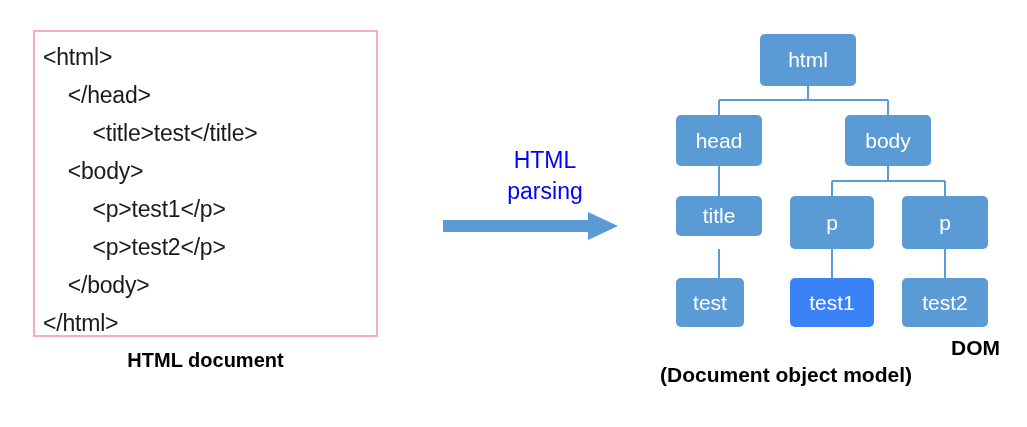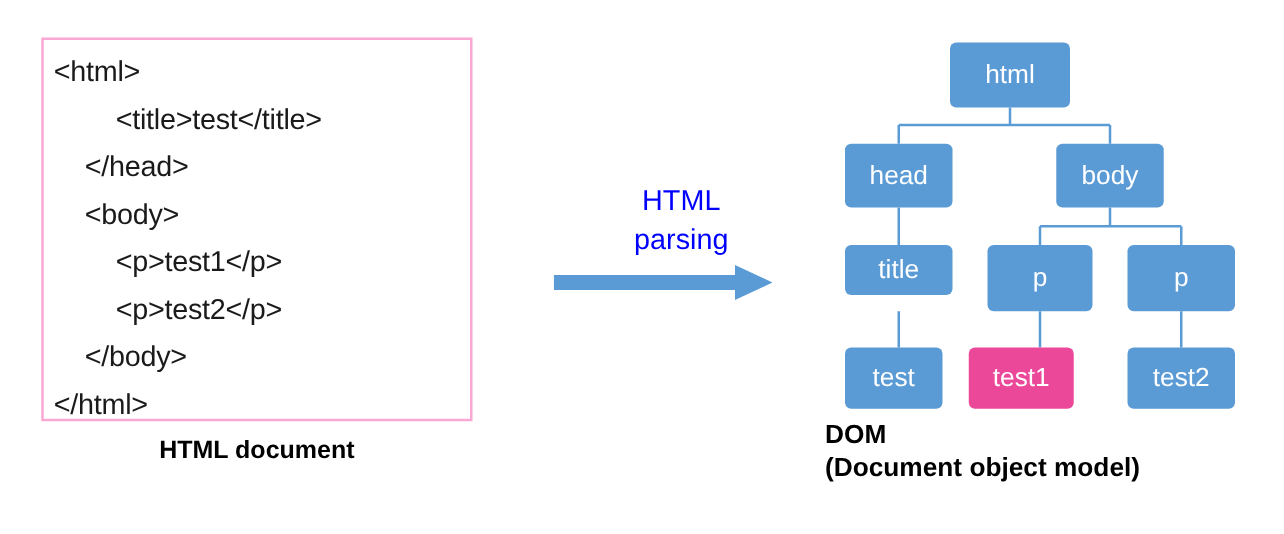--- a/index.html
+++ b/index.html
@@ -94,43 +94,43 @@
     left: 0;
     top: 0;
     width: 387px;
     height: 330px;
   }
   #dom-caption-1 {
     position: absolute;
     left: 660px;
     top: 336px;
     width: 340px;
-    text-align: left;
+    text-align: right;
     font-size: 21px;
     font-weight: bold;
     color: #000000;
   }
   #dom-caption-2 {
     position: absolute;
     left: 660px;
     top: 363px;
     width: 340px;
     font-size: 21px;
     font-weight: bold;
     color: #000000;
   }
 </style>
 </head>
 <body>
 
 <div id="code-panel">
   <div id="code-lines">
       <div class="code-line">&lt;html&gt;</div>
+      <div class="code-line">    &lt;/head&gt;</div>
       <div class="code-line">        &lt;title&gt;test&lt;/title&gt;</div>
-      <div class="code-line">    &lt;/head&gt;</div>
       <div class="code-line">    &lt;body&gt;</div>
       <div class="code-line">        &lt;p&gt;test1&lt;/p&gt;</div>
       <div class="code-line">        &lt;p&gt;test2&lt;/p&gt;</div>
       <div class="code-line">    &lt;/body&gt;</div>
       <div class="code-line">&lt;/html&gt;</div>
     </div>
 </div>
 <div id="code-caption">HTML document</div>
 
 <div id="arrow-label">
@@ -161,18 +161,18 @@
       <path d="M192,229 L192,258"></path>
       <path d="M305,229 L305,258"></path>
     </g>
   </svg>
 <div class="node" style="left: 120px; top: 14px; width: 96px; height: 52px; background: rgb(91, 155, 213); color: rgb(255, 255, 255);">html</div>
     <div class="node" style="left: 36px; top: 95px; width: 86px; height: 51px; background: rgb(91, 155, 213); color: rgb(255, 255, 255);">head</div>
     <div class="node" style="left: 205px; top: 95px; width: 86px; height: 51px; background: rgb(91, 155, 213); color: rgb(255, 255, 255);">body</div>
     <div class="node" style="left: 36px; top: 176px; width: 86px; height: 40px; background: rgb(91, 155, 213); color: rgb(255, 255, 255);">title</div>
     <div class="node" style="left: 150px; top: 176px; width: 84px; height: 53px; background: rgb(91, 155, 213); color: rgb(255, 255, 255);">p</div>
     <div class="node" style="left: 262px; top: 176px; width: 86px; height: 53px; background: rgb(91, 155, 213); color: rgb(255, 255, 255);">p</div>
-    <div class="node" style="left: 36px; top: 258px; width: 78px; height: 49px; background: rgb(91, 155, 213); color: rgb(255, 255, 255);">test</div>
-    <div class="node" style="left: 135px; top: 258px; width: 84px; height: 49px; background: #ec4899; color: rgb(255, 255, 255);">test1</div>
+    <div class="node" style="left: 36px; top: 258px; width: 68px; height: 49px; background: rgb(91, 155, 213); color: rgb(255, 255, 255);">test</div>
+    <div class="node" style="left: 150px; top: 258px; width: 84px; height: 49px; background: #3b82f6; color: rgb(255, 255, 255);">test1</div>
     <div class="node" style="left: 262px; top: 258px; width: 86px; height: 49px; background: rgb(91, 155, 213); color: rgb(255, 255, 255);">test2</div>
   </div>
 <div id="dom-caption-1">DOM</div>
 <div id="dom-caption-2">(Document object model)</div>
 
 </body></html>

